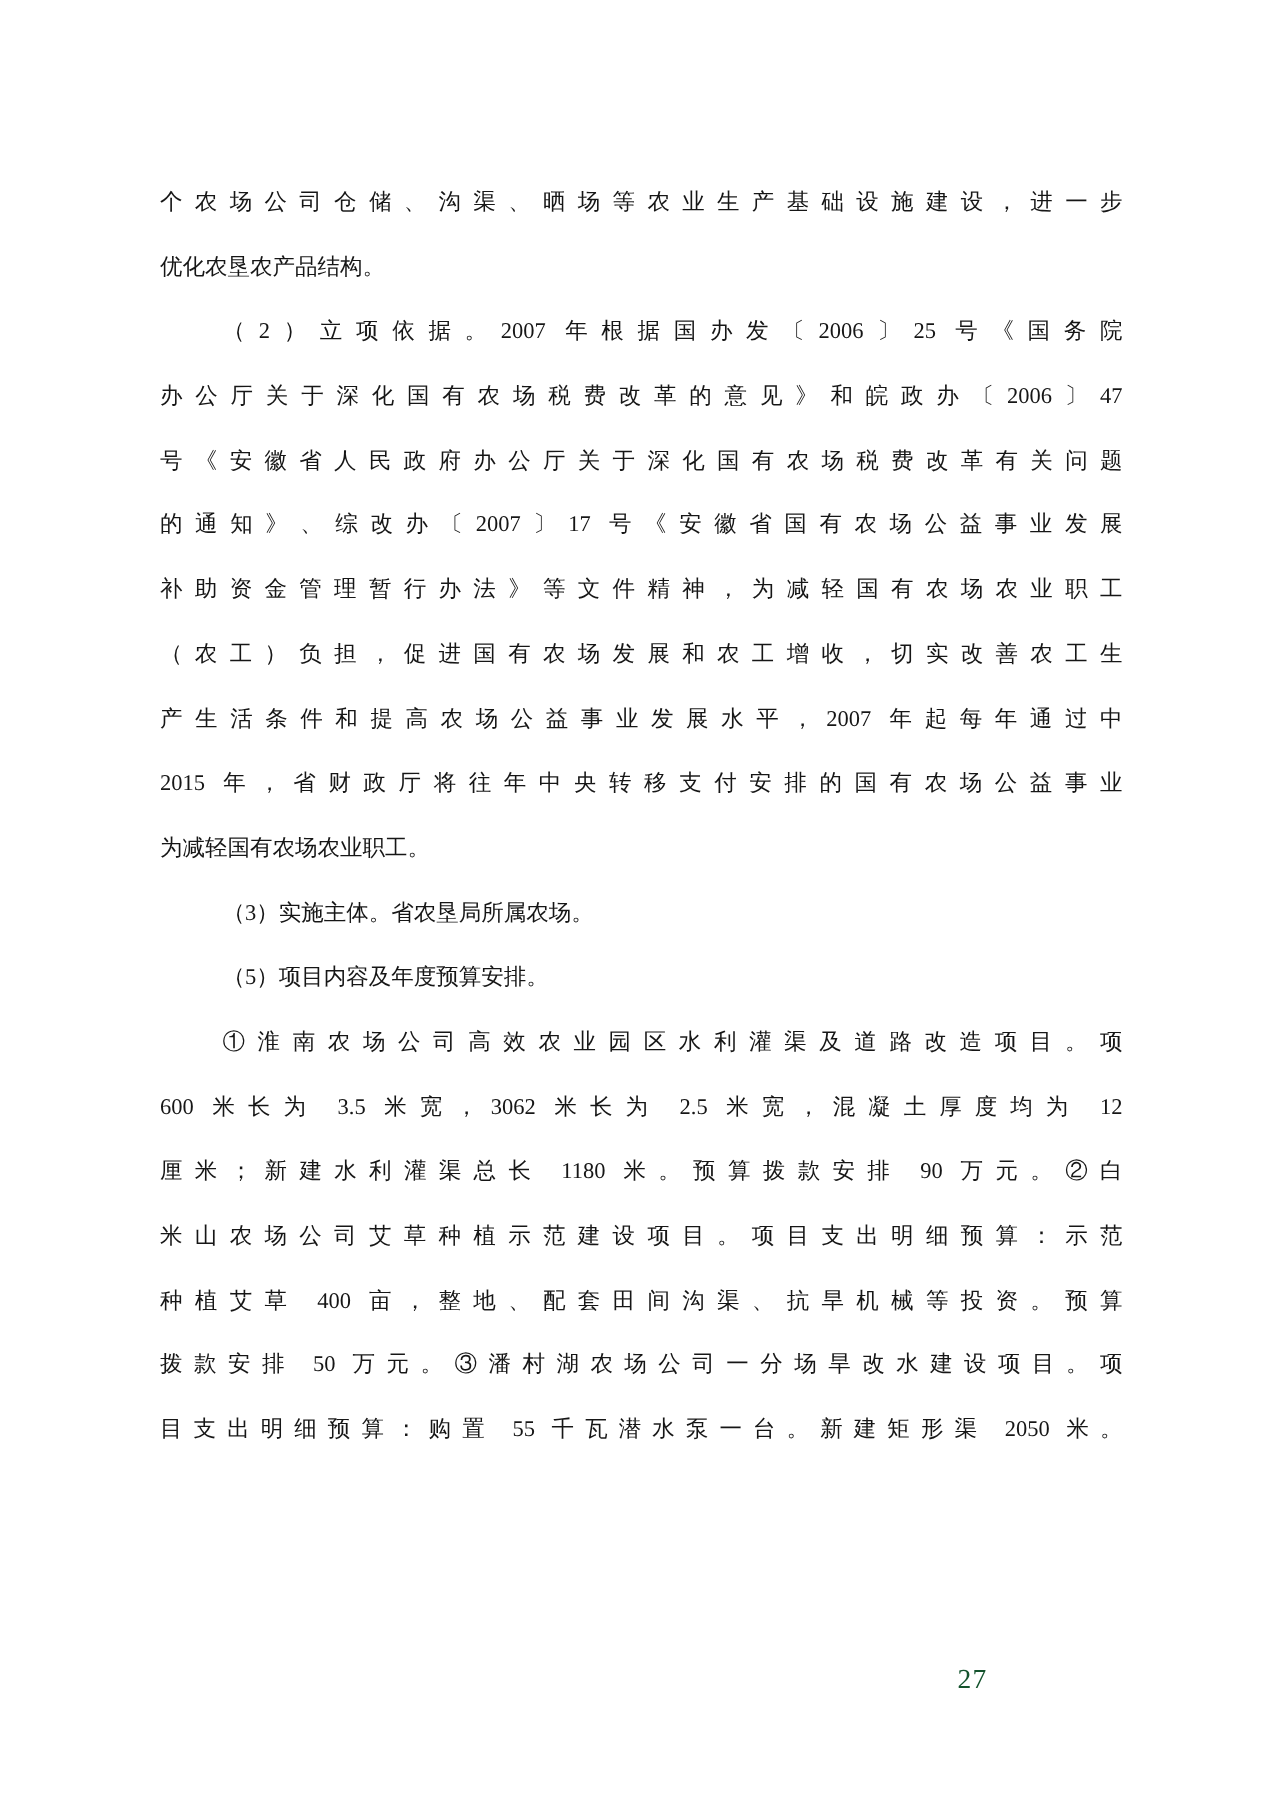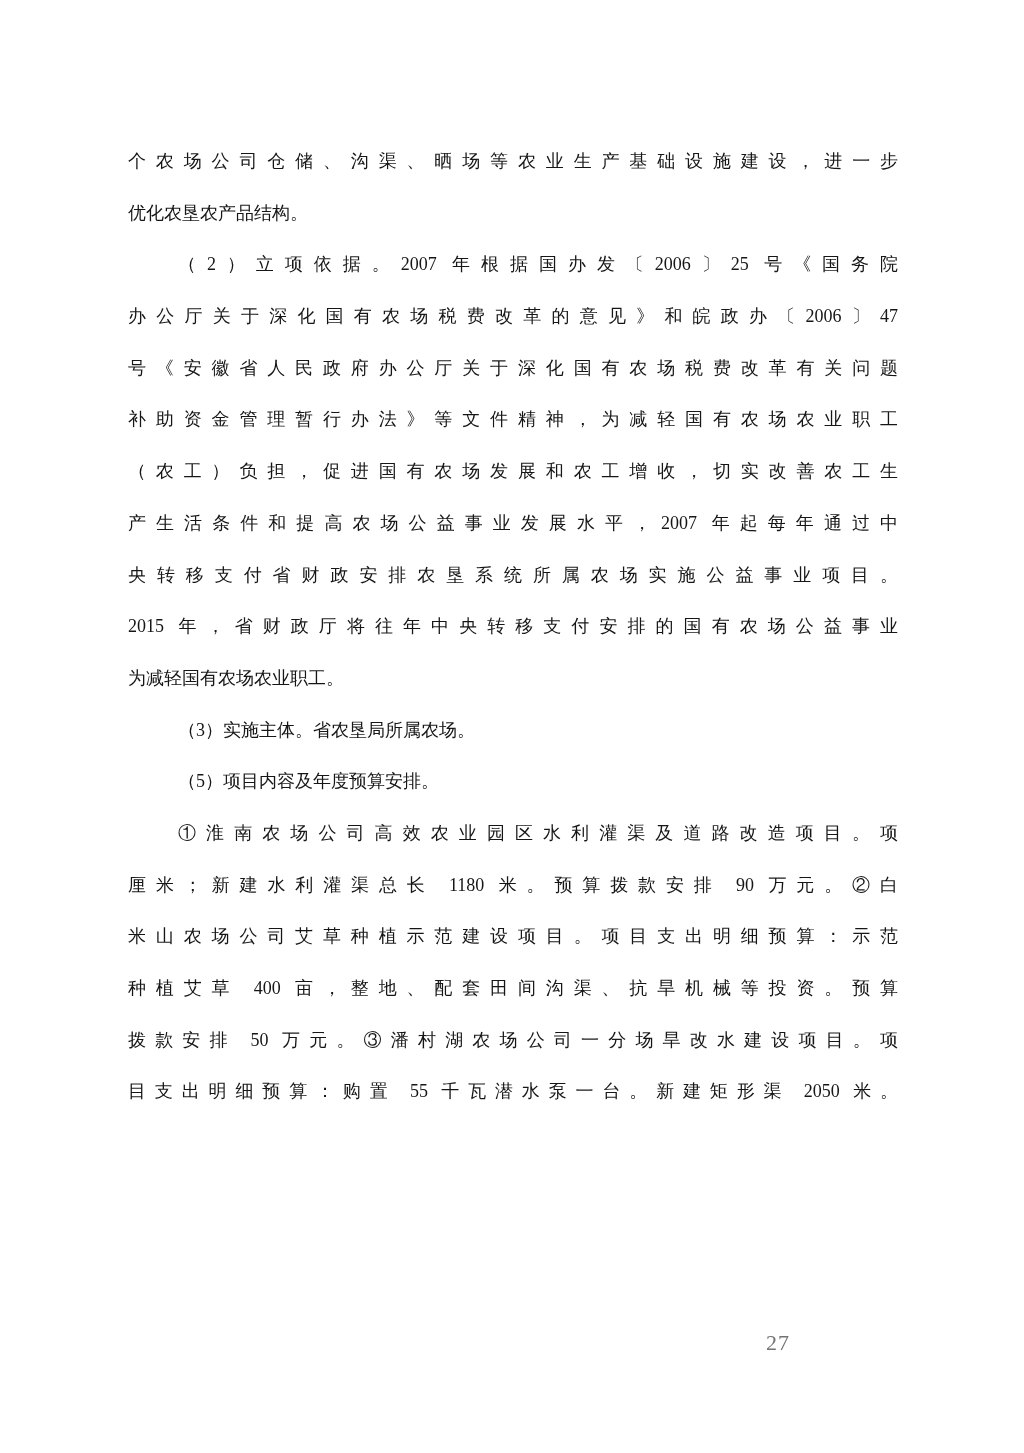--- a/index.html
+++ b/index.html
@@ -39,43 +39,44 @@
   
   .line.i {
     text-indent: 50px;
   }
   .page-number {
     position: absolute;
     left: 766px;
     top: 1330px;
     font-size: 22px;
     line-height: 26px;
-    color: #737373;
+    color: #14532d;
     letter-spacing: 1px;
   }
 </style>
 </head>
 <body>
 
 <div class="page">
   <div class="textblock">
     <div class="line j">个农场公司仓储、沟渠、晒场等农业生产基础设施建设，进一步</div>
     <div class="line">优化农垦农产品结构。</div>
     <div class="line i j">（2）立项依据。2007 年根据国办发〔2006〕25 号《国务院</div>
     <div class="line j">办公厅关于深化国有农场税费改革的意见》和皖政办〔2006〕47</div>
     <div class="line j">号《安徽省人民政府办公厅关于深化国有农场税费改革有关问题</div>
+    <div class="line j">的通知》、综改办〔2007〕17 号《安徽省国有农场公益事业发展</div>
     <div class="line j">补助资金管理暂行办法》等文件精神，为减轻国有农场农业职工</div>
     <div class="line j">（农工）负担，促进国有农场发展和农工增收，切实改善农工生</div>
     <div class="line j">产生活条件和提高农场公益事业发展水平，2007 年起每年通过中</div>
-    <div class="line j">央转移支付省财政安排农垦系统所属农场实施公益事业项目。</div>
     <div class="line j">2015 年，省财政厅将往年中央转移支付安排的国有农场公益事业</div>
     <div class="line">为减轻国有农场农业职工。</div>
     <div class="line i">（3）实施主体。省农垦局所属农场。</div>
     <div class="line i">（5）项目内容及年度预算安排。</div>
     <div class="line i j">①淮南农场公司高效农业园区水利灌渠及道路改造项目。项</div>
+    <div class="line j">600 米长为 3.5 米宽，3062 米长为 2.5 米宽，混凝土厚度均为 12</div>
     <div class="line j">厘米；新建水利灌渠总长 1180 米。预算拨款安排 90 万元。②白</div>
     <div class="line j">米山农场公司艾草种植示范建设项目。项目支出明细预算：示范</div>
     <div class="line j">种植艾草 400 亩，整地、配套田间沟渠、抗旱机械等投资。预算</div>
     <div class="line j">拨款安排 50 万元。③潘村湖农场公司一分场旱改水建设项目。项</div>
     <div class="line j">目支出明细预算：购置 55 千瓦潜水泵一台。新建矩形渠 2050 米。</div>
   </div>
   <div class="page-number">27</div>
 </div>
 
 </body></html>

